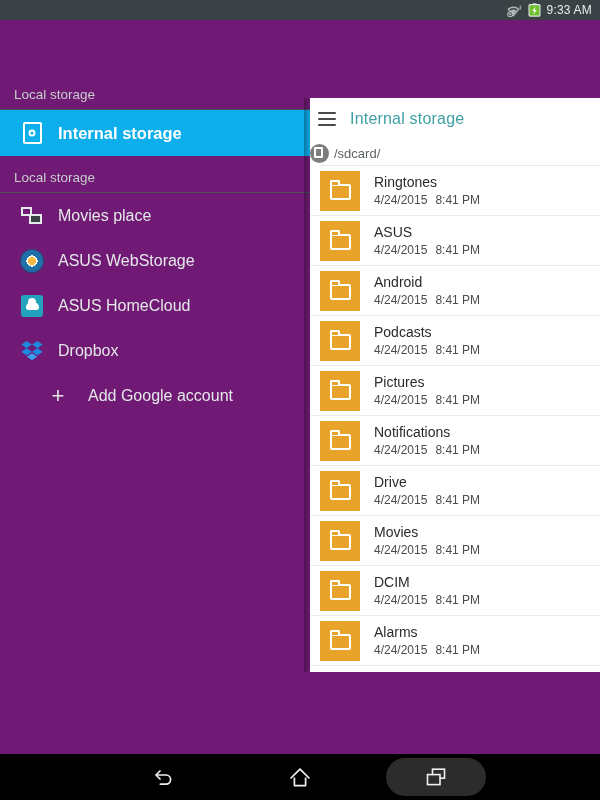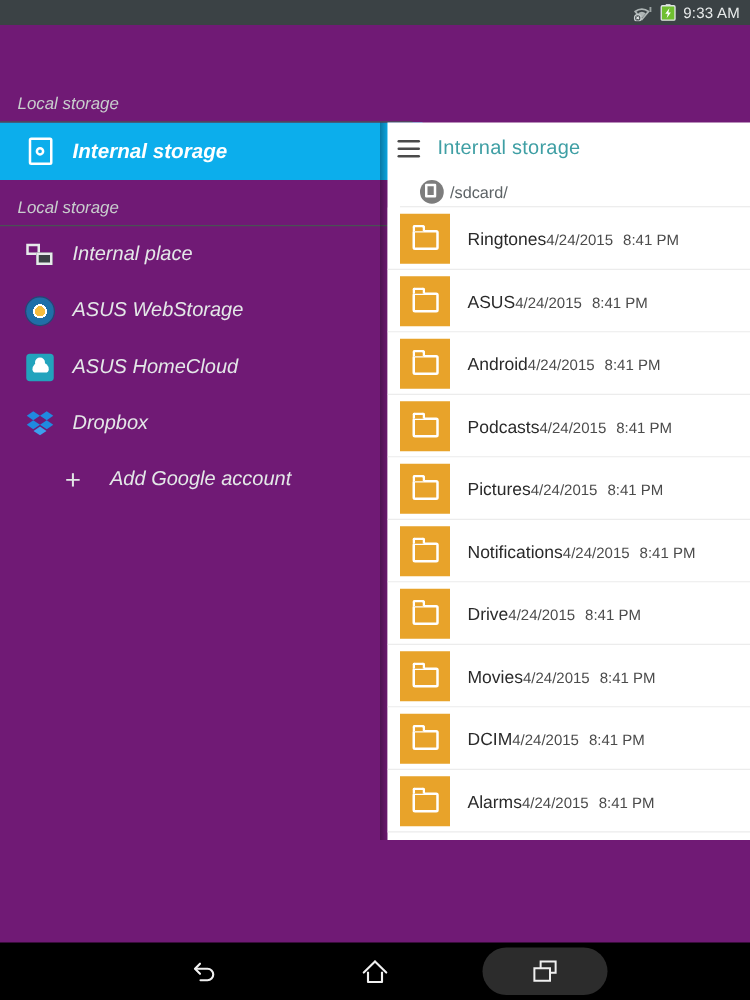--- a/index.html
+++ b/index.html
@@ -55,25 +55,24 @@
     left: 14px;
     color: #f2f4f4;
     font-size: 25px;
     font-weight: normal;
     letter-spacing: 0.2px;
   }
 
   
   .sidebar {
     position: absolute;
-    top: 72px;
+    top: 84px;
     left: 0;
     width: 338px;
     height: 670px;
-    font-style: italic;
   }
   .section-header {
     position: relative;
     height: 26px;
     padding-left: 14px;
     color: #c8cdcd;
     font-size: 13.5px;
     line-height: 22px;
     box-sizing: border-box;
   }
@@ -220,21 +219,21 @@
   }
   .panel-title {
     color: #3f9fa4;
     font-size: 16px;
     letter-spacing: 0.2px;
   }
   .breadcrumb {
     height: 26px;
     display: flex;
     align-items: center;
-    padding-left: 26px;
+    padding-left: 0;
     box-sizing: border-box;
     position: relative;
   }
   .breadcrumb::after {
     content:"";
     position:absolute;
     left:10px; right:0; bottom:0;
     height:1px; background:#e8e8e8;
   }
   .crumb-icon {
@@ -297,21 +296,21 @@
     content:"";
     position:absolute;
     top: -6px; left: -2px;
     width: 10px; height: 5px;
     background: #e8a32a;
     border: 2px solid #ffffff;
     border-bottom: none;
     border-radius: 2px 2px 0 0;
     box-sizing: border-box;
   }
-  .file-meta { display: flex; justify-content: center; }
+  .file-meta { display: flex; flex-direction: column; justify-content: center; }
   .file-name {
     color: #2a2a2a;
     font-size: 14px;
     line-height: 17px;
   }
   .file-date {
     color: #4b4b4b;
     font-size: 12px;
     line-height: 16px;
     margin-top: 1px;
@@ -380,21 +379,21 @@
 
     <div class="section-header" style="margin-top:11px;">Local storage</div>
 
     <div class="nav-item">
       <span class="ico">
         <span class="icon-network">
             <span class="sq sq1"></span>
             <span class="sq sq2"></span>
           </span>
       </span>
-      <span class="lbl">Internal place</span>
+      <span class="lbl">Movies place</span>
     </div>
 
     <div class="nav-item">
       <span class="ico">
         <span class="icon-webstorage"></span>
       </span>
       <span class="lbl">ASUS WebStorage</span>
     </div>
 
     <div class="nav-item">

